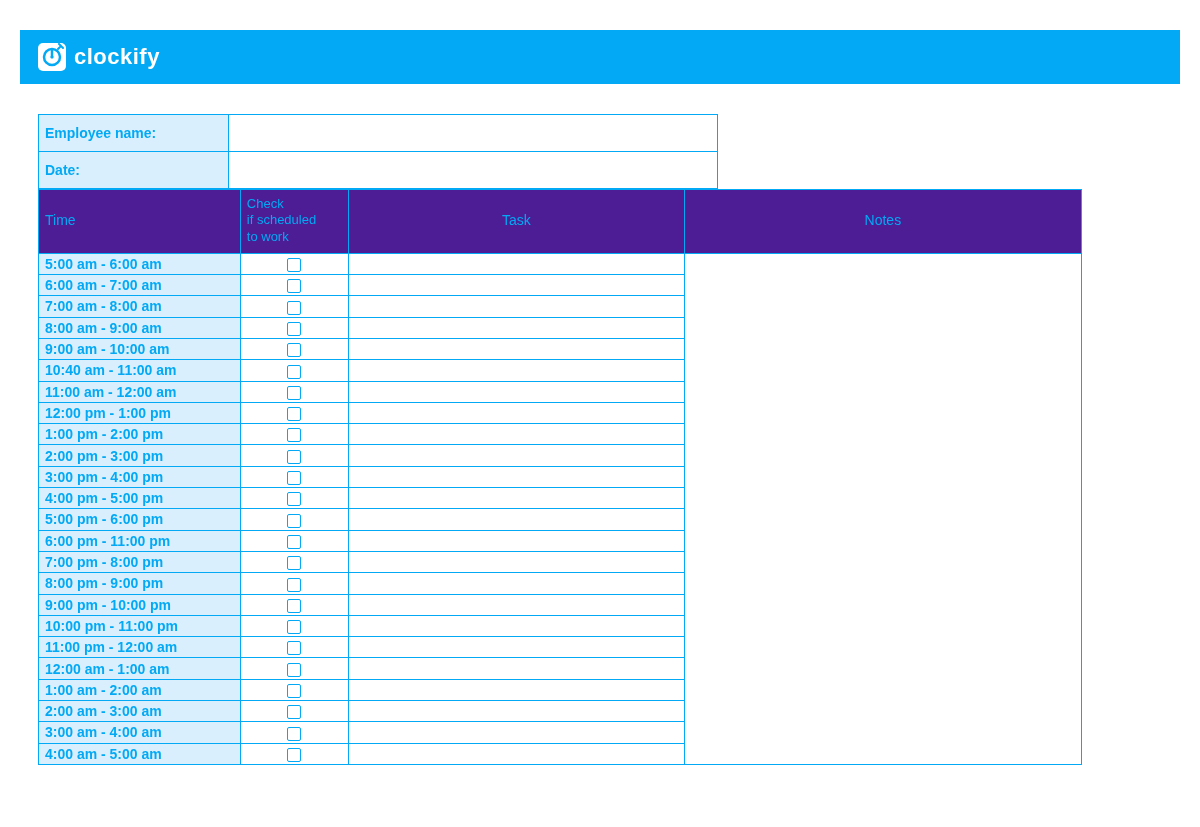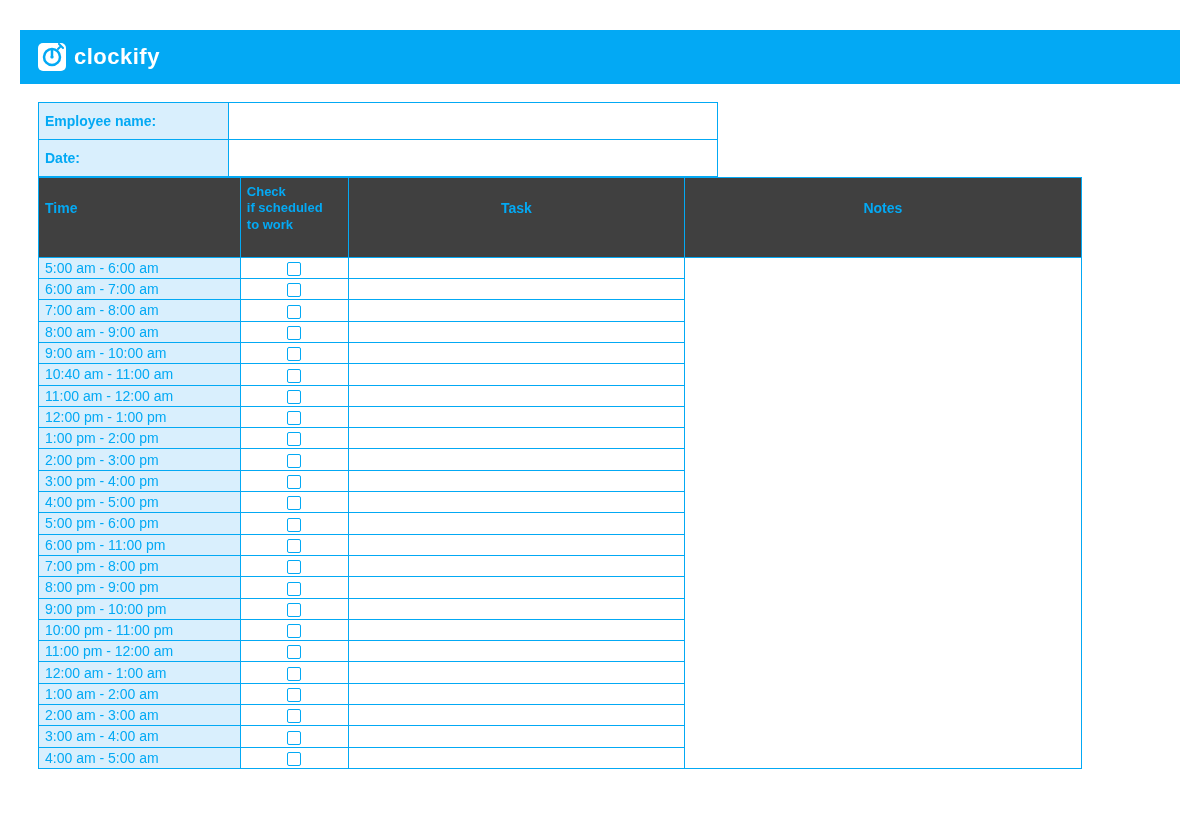--- a/index.html
+++ b/index.html
@@ -15,21 +15,21 @@
     width: 1200px;
   }
   
   .banner {
     background: #03A9F4;
     height: 54px;
     display: flex;
     align-items: center;
     justify-content: space-between;
     padding: 0 8px 0 18px;
-    margin-bottom: 18px;
+    margin-bottom: 30px;
   }
   .logo {
     display: flex;
     align-items: center;
     gap: 8px;
     color: #fff;
     font-weight: 600;
     font-size: 22px;
     letter-spacing: 0.5px;
   }
@@ -81,39 +81,39 @@
   .info-value {
     background: #fff;
   }
 
   
   .sched {
     margin-left: 18px;
     width: 1044px;
   }
   .sched thead th {
-    background: #404040;
+    background: #4c1d95;
     text-align: center;
-    font-weight: 700;
+    font-weight: 400;
     padding-top: 6px;
-    padding-bottom: 24px;
+    padding-bottom: 8px;
   }
   .sched thead th.col-time  { width: 190px; text-align: left; }
   .sched thead th.col-check { width: 102px; text-align: left; font-size: 13px; line-height: 1.25; }
   .sched thead th.col-task  { width: 316px; }
   .sched thead th.col-notes { width: 374px; margin-top: 22px; }
 
   .sched tbody td {
     padding-top: 2px;
     padding-bottom: 2px;
     font-size: 14px;
   }
   .sched tbody td.time-cell {
     background: #d9effd;
-    font-weight: 400;
+    font-weight: 700;
   }
   .sched tbody td.check-cell {
     background: #fff;
     text-align: center;
   }
   .sched tbody td.task-cell {
     background: #fff;
     font-weight: 400;
   }
   

